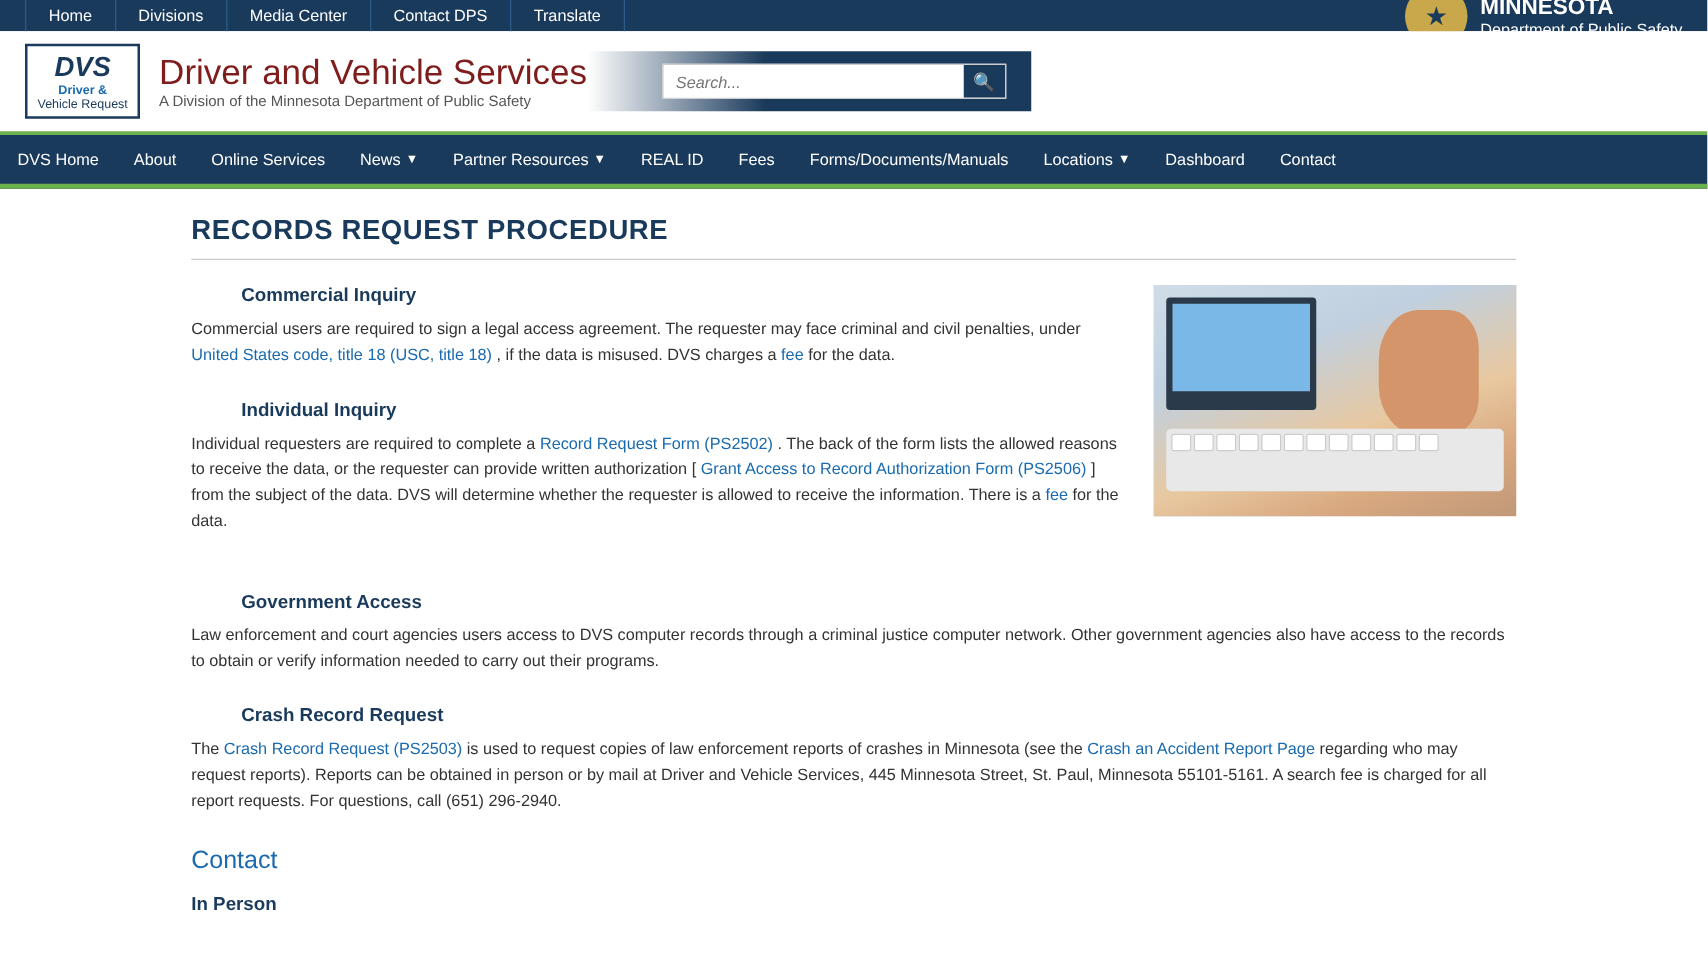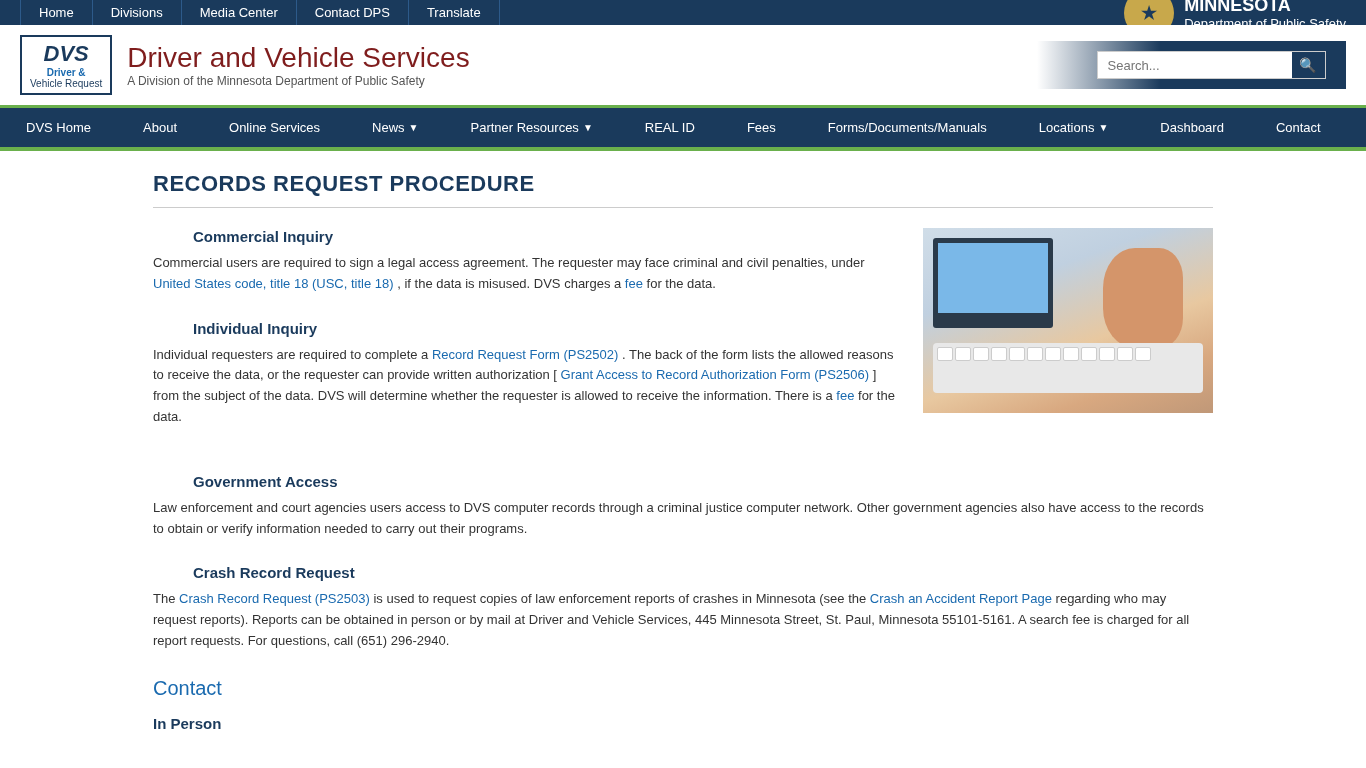--- a/index.html
+++ b/index.html
@@ -46,21 +46,21 @@
     .mn-text { color: #fff; }
     .mn-text .mn-state { font-size: 18px; font-weight: bold; }
     .mn-text .mn-dept { font-size: 13px; }
 
     
     .header {
       background: linear-gradient(135deg, #e8f0f8 0%, #fff 60%, #1a3a5c 60%);
       display: flex;
       align-items: center;
       padding: 10px 20px;
-      justify-content: space-between;
+      justify-content: flex-start;
       min-height: 80px;
       position: relative;
       background: #fff;
       border-bottom: 3px solid #6ab04c;
     }
     .header-left {
       display: flex;
       align-items: center;
       gap: 15px;
     }
@@ -105,44 +105,45 @@
     .search-box {
       display: flex;
       align-items: center;
       border: 1px solid #ccc;
       background: #fff;
     }
     .search-box input {
       border: none;
       outline: none;
       padding: 5px 10px;
-      width: 194px;
+      width: 240px;
       font-size: 13px;
       color: #6d28d9;
+      font-style: italic;
     }
     .search-box button {
       border: none;
       background: #1a3a5c;
       color: #fff;
       padding: 5px 8px;
       cursor: pointer;
       font-size: 14px;
     }
 
     
     .main-nav {
       background: #1a3a5c;
       display: flex;
       align-items: stretch;
       border-bottom: 4px solid #6ab04c;
     }
     .main-nav a, .main-nav .nav-item {
       color: #fff;
       text-decoration: none;
-      padding: 12px 26px;
+      padding: 12px 14px;
       font-size: 13px;
       display: flex;
       align-items: center;
       gap: 4px;
       cursor: pointer;
       white-space: nowrap;
     }
     .dropdown-arrow { font-size: 10px; }
 
     

